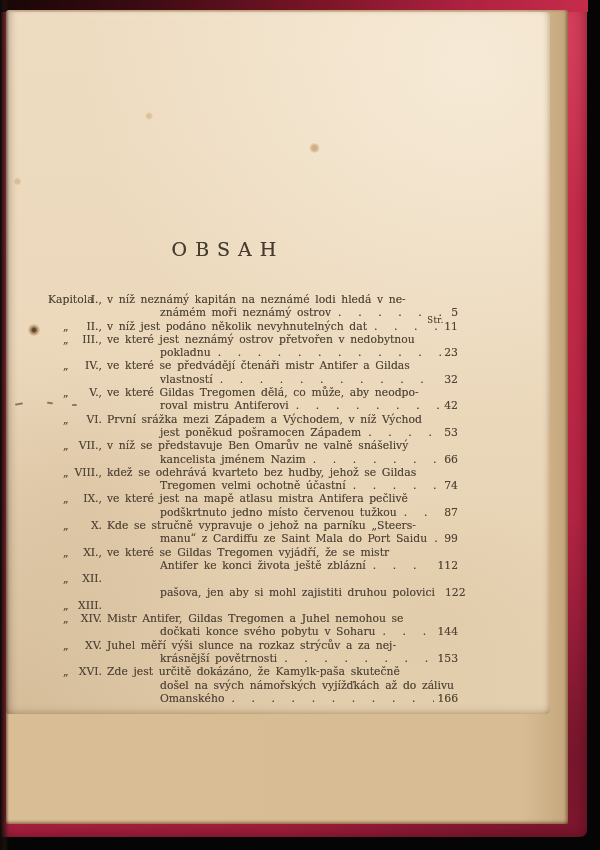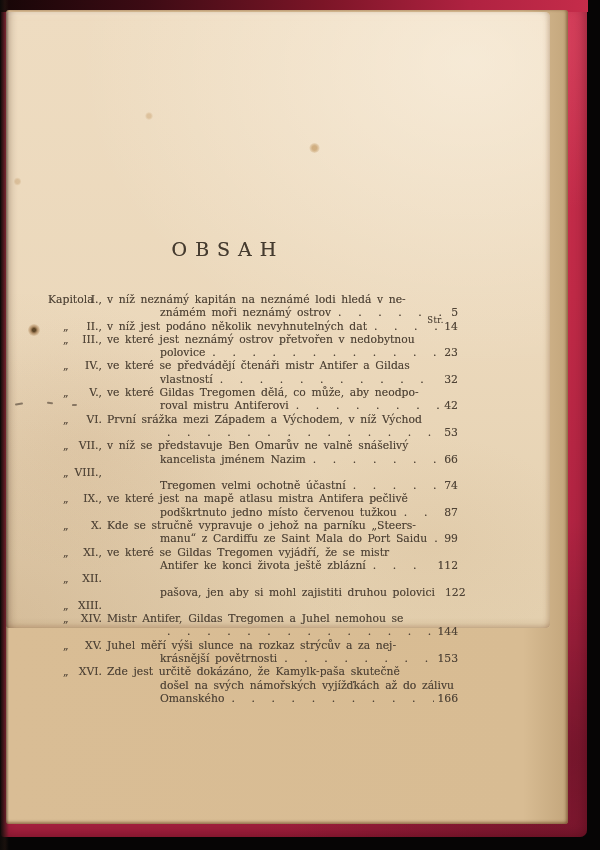--- a/index.html
+++ b/index.html
@@ -14,21 +14,21 @@
       linear-gradient(165deg, var(--cover-red-light,#cd3252) 0%, var(--cover-red,#c02a47) 45%, #a92140 80%, #931b37 100%);
     box-shadow:inset 0 0 14px rgba(60,5,15,.55);}
   
   .top-strip{position:absolute;left:0;top:0;height:12px;width:calc(100% - 12px);
     background:linear-gradient(90deg,#170607 0%,#3d0b14 25%,#7c1527 55%,#b02241 80%,#c52c4a 100%);}
   
   .sheet-under{position:absolute;left:6px;top:10px;width:562px;height:814px;border-radius:3px;
     background:linear-gradient(90deg,var(--page-edge-tan,#d9bd95) 0%,#d8bc93 92%,#c3a67c 100%);
     box-shadow:inset -2px 0 3px rgba(110,70,35,.5), inset 0 -2px 3px rgba(110,70,35,.5);}
   
-  .page{position:absolute;left:6px;top:12px;width:544px;height:616px;border-radius:2px 5px 4px 2px;
+  .page{position:absolute;left:6px;top:12px;width:544px;height:702px;border-radius:2px 5px 4px 2px;
     background:
       radial-gradient(130% 90% at 85% 8%, rgba(255,248,236,.5), transparent 55%),
       radial-gradient(120% 100% at 0% 100%, rgba(150,105,60,.18), transparent 55%),
       radial-gradient(40% 30% at 15% 70%, rgba(180,140,95,.10), transparent 70%),
       radial-gradient(40% 25% at 78% 86%, rgba(180,140,95,.09), transparent 70%),
       linear-gradient(180deg,#eedcc1 0%,var(--page-cream,#ebd8bb) 55%,#e3cfae 100%);
     box-shadow:inset 8px 0 10px -6px rgba(70,40,25,.45), inset -4px 0 6px -3px rgba(130,85,45,.38),
                inset 0 5px 6px -4px rgba(255,250,240,.5), inset 0 -5px 8px -4px rgba(130,85,45,.32);}
   
   .gutter-shadow{position:absolute;left:0;top:0;bottom:0;width:9px;
@@ -105,36 +105,36 @@
       <span class="leader">. . . . . . . . . . . . . . . . . . . . . . . . . . . . . . . . . . . . . . . .</span>
       <span class="pg">5</span>
     </div>
   </div>
           <div class="row">
     <span class="gutter ink ditto">„</span>
     <span class="num ink">II.,</span>
     <div class="txt">
       <span class="line-text">v níž jest podáno několik nevyhnutelných dat</span>
       <span class="leader">. . . . . . . . . . . . . . . . . . . . . . . . . . . . . . . . . . . . . . . .</span>
-      <span class="pg">14</span>
+      <span class="pg">11</span>
     </div>
   </div>
           <div class="row">
     <span class="gutter ink ditto">„</span>
     <span class="num ink">III.,</span>
     <div class="txt">
       <span class="line-text">ve které jest neznámý ostrov přetvořen v nedobytnou</span>
 
     </div>
   </div>
           <div class="row">
     <span class="gutter ink"></span>
     <span class="num ink"></span>
     <div class="txt cont">
-      <span class="line-text">polovice</span>
+      <span class="line-text">pokladnu</span>
       <span class="leader">. . . . . . . . . . . . . . . . . . . . . . . . . . . . . . . . . . . . . . . .</span>
       <span class="pg">23</span>
     </div>
   </div>
           <div class="row">
     <span class="gutter ink ditto">„</span>
     <span class="num ink">IV.,</span>
     <div class="txt">
       <span class="line-text">ve které se předvádějí čtenáři mistr Antifer a Gildas</span>
 
@@ -171,20 +171,21 @@
     <span class="num ink">VI.</span>
     <div class="txt">
       <span class="line-text">První srážka mezi Západem a Východem, v níž Východ</span>
 
     </div>
   </div>
           <div class="row">
     <span class="gutter ink"></span>
     <span class="num ink"></span>
     <div class="txt cont">
+      <span class="line-text">jest poněkud pošramocen Západem</span>
       <span class="leader">. . . . . . . . . . . . . . . . . . . . . . . . . . . . . . . . . . . . . . . .</span>
       <span class="pg">53</span>
     </div>
   </div>
           <div class="row">
     <span class="gutter ink ditto">„</span>
     <span class="num ink">VII.,</span>
     <div class="txt">
       <span class="line-text">v níž se představuje Ben Omarův ne valně snášelivý</span>
 
@@ -195,20 +196,24 @@
     <span class="num ink"></span>
     <div class="txt cont">
       <span class="line-text">kancelista jménem Nazim</span>
       <span class="leader">. . . . . . . . . . . . . . . . . . . . . . . . . . . . . . . . . . . . . . . .</span>
       <span class="pg">66</span>
     </div>
   </div>
           <div class="row">
     <span class="gutter ink ditto">„</span>
     <span class="num ink">VIII.,</span>
+    <div class="txt">
+      <span class="line-text">kdež se odehrává kvarteto bez hudby, jehož se Gildas</span>
+
+    </div>
   </div>
           <div class="row">
     <span class="gutter ink"></span>
     <span class="num ink"></span>
     <div class="txt cont">
       <span class="line-text">Tregomen velmi ochotně účastní</span>
       <span class="leader">. . . . . . . . . . . . . . . . . . . . . . . . . . . . . . . . . . . . . . . .</span>
       <span class="pg">74</span>
     </div>
   </div>
@@ -285,20 +290,21 @@
     <span class="num ink">XIV.</span>
     <div class="txt">
       <span class="line-text">Mistr Antifer, Gildas Tregomen a Juhel nemohou se</span>
 
     </div>
   </div>
           <div class="row">
     <span class="gutter ink"></span>
     <span class="num ink"></span>
     <div class="txt cont">
+      <span class="line-text">dočkati konce svého pobytu v Soharu</span>
       <span class="leader">. . . . . . . . . . . . . . . . . . . . . . . . . . . . . . . . . . . . . . . .</span>
       <span class="pg">144</span>
     </div>
   </div>
           <div class="row">
     <span class="gutter ink ditto">„</span>
     <span class="num ink">XV.</span>
     <div class="txt">
       <span class="line-text">Juhel měří výši slunce na rozkaz strýcův a za nej-</span>
 

